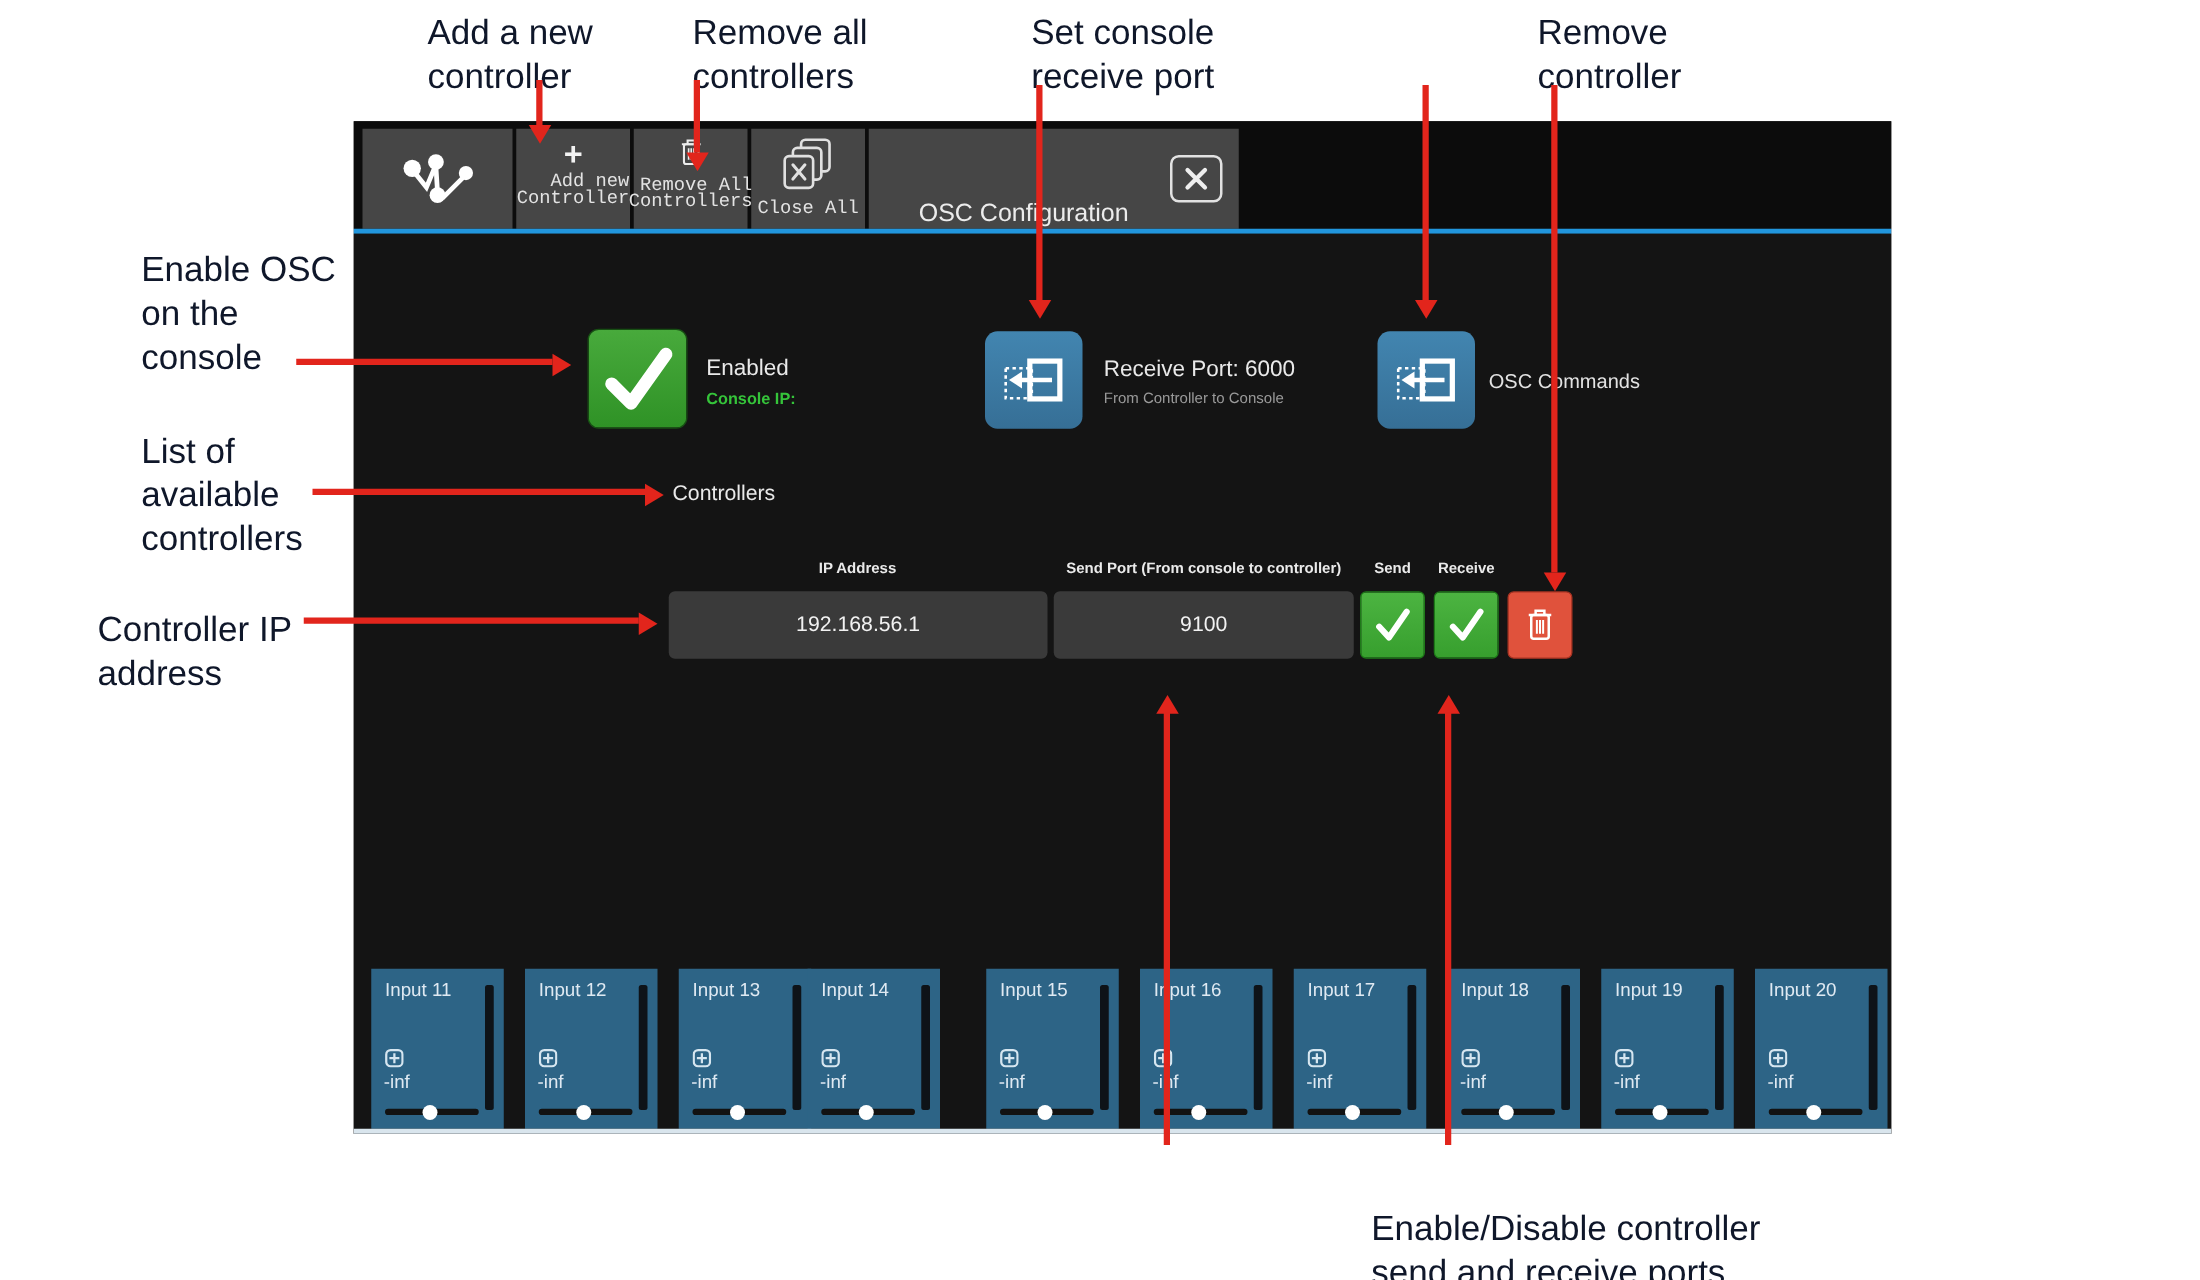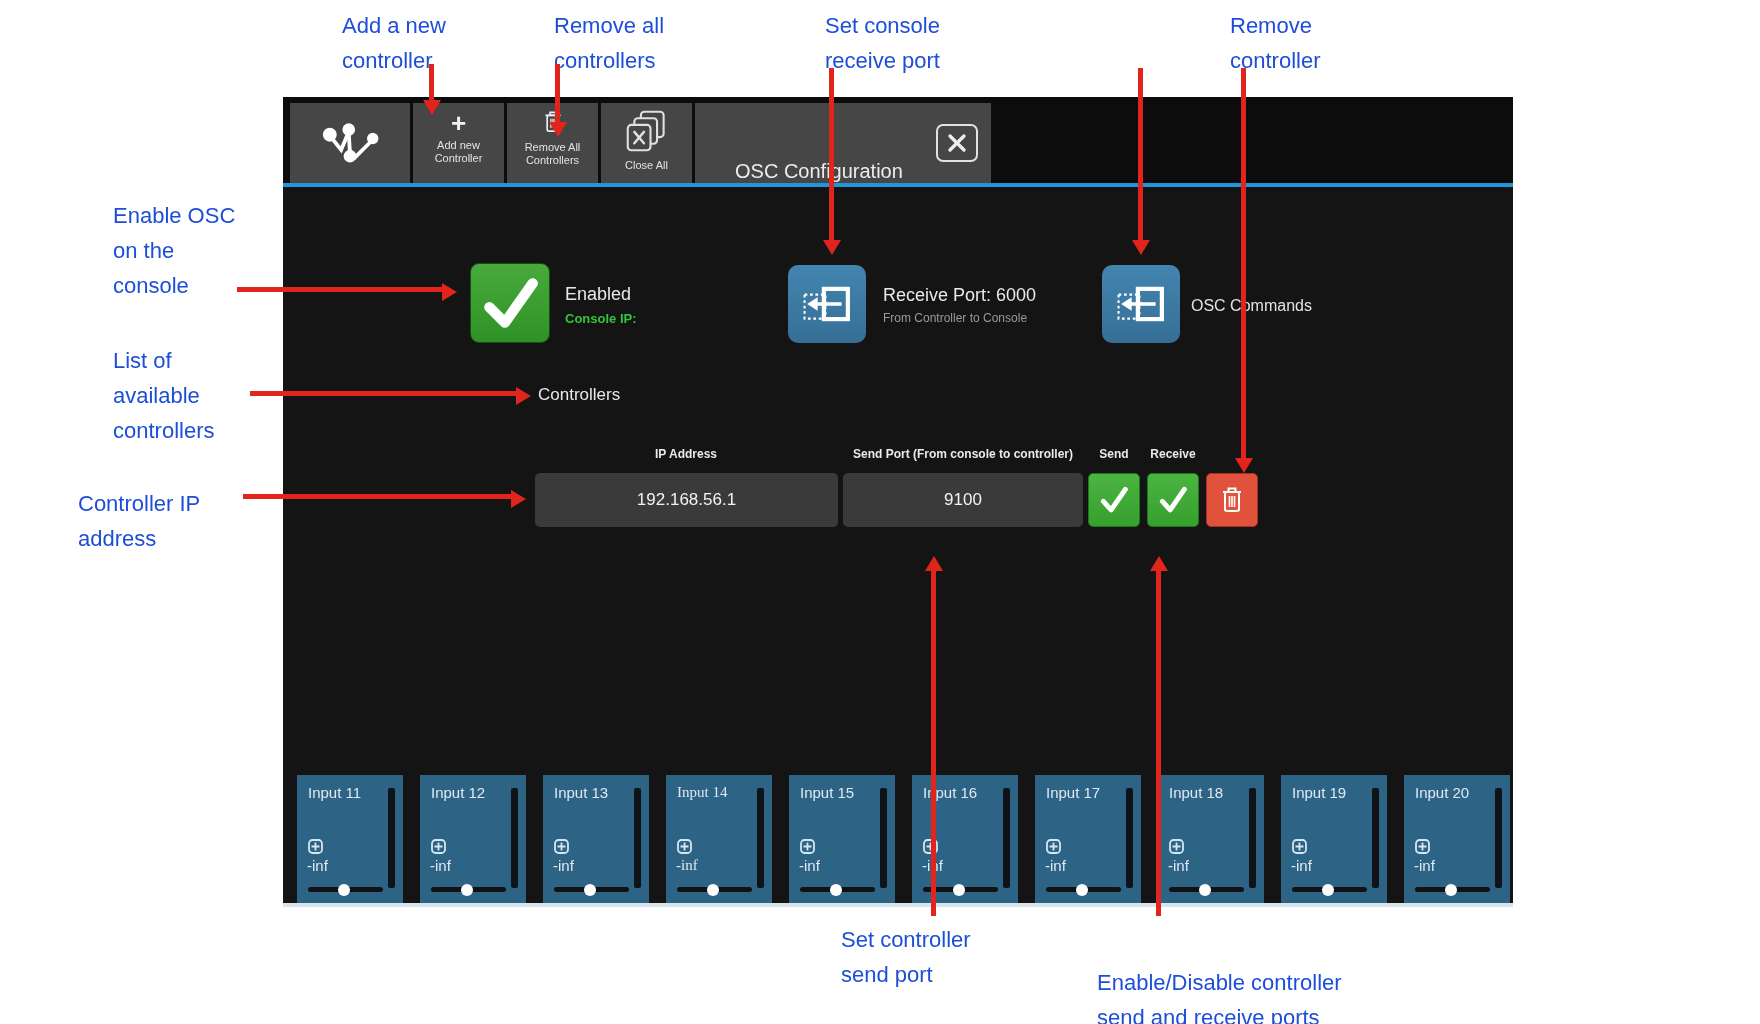--- a/index.html
+++ b/index.html
@@ -1,39 +1,39 @@
 <!DOCTYPE html>
 <html><head>
 <meta charset="utf-8">
 <style>
   html,body{margin:0;padding:0;}
   body{width:1760px;height:1024px;background:#ffffff;font-family:"Liberation Sans",sans-serif;position:relative;overflow:hidden;}
   .canvas{position:absolute;inset:0;}
 
   
-  .ann{position:absolute;color:#1d4ed8;font-size:22px;line-height:35px;white-space:nowrap;}
+  .ann{position:absolute;color:#0f172a;font-size:28px;line-height:35px;white-space:nowrap;}
 
   
   .arrow{position:absolute;z-index:40;}
   .arr-line-v{position:absolute;width:5px;background:#e2251c;left:0;top:0;}
   .arr-line-h{position:absolute;height:5px;background:#e2251c;left:0;top:0;}
   .head-down{position:absolute;width:0;height:0;border-left:9px solid transparent;border-right:9px solid transparent;border-top:15px solid #e2251c;left:-6.5px;}
   .head-up{position:absolute;width:0;height:0;border-left:9px solid transparent;border-right:9px solid transparent;border-bottom:15px solid #e2251c;left:-6.5px;}
   .head-right{position:absolute;width:0;height:0;border-top:9px solid transparent;border-bottom:9px solid transparent;border-left:15px solid #e2251c;top:-6.5px;}
 
   
   .screenshot{position:absolute;left:283px;top:97px;width:1230px;height:810px;background:#141414;}
   .toolbar{position:absolute;left:0;top:0;right:0;height:86px;background:#0c0c0c;display:flex;gap:3px;padding:6px 7px 0 7px;box-sizing:border-box;}
   .accentbar{position:absolute;left:0;top:86px;right:0;height:4px;background:#2196dd;}
   .seg{background:#464646;height:80px;box-sizing:border-box;color:#e8e8e8;position:relative;flex:0 0 auto;}
   .seg.logo{width:120px;display:flex;align-items:center;justify-content:center;}
   .seg.tbtn{width:91px;display:flex;flex-direction:column;align-items:center;justify-content:flex-start;padding-top:7px;}
   .seg.session{flex:1 1 auto;padding:8px 0 0 14px;}
   .seg.oscseg{width:296px;}
-  .tbtn-label{font-size:11px;line-height:13px;text-align:center;color:#e3e3e3;margin-top:3px;}
+  .tbtn-label{font-size:15px;line-height:13px;text-align:right;color:#e3e3e3;margin-top:3px;font-family:Liberation Mono, monospace;}
   .plus-glyph{font-size:26px;line-height:26px;font-weight:bold;color:#f2f2f2;}
   .session-title{font-size:20px;font-weight:600;color:#f0f0f0;}
   .session-sub{font-size:12px;color:#c9c9c9;margin-top:3px;}
   .osc-title{position:absolute;left:40px;top:50%;transform:translateY(-50%);font-size:20px;color:#ececec;margin-top:28px;}
   .win-close{position:absolute;right:13px;top:50%;transform:translateY(-50%);width:38px;height:34px;border:2.5px solid #e2e2e2;border-radius:7px;display:flex;align-items:center;justify-content:center;background:transparent;}
 
   .content{position:absolute;left:0;top:90px;right:0;bottom:0;background:#141414;}
 
   .bigcheck{position:absolute;left:187px;top:76px;width:80px;height:80px;border-radius:9px;background:linear-gradient(#48aa3c,#2f9226);border:1px solid #174f13;display:flex;align-items:center;justify-content:center;box-sizing:border-box;}
   .lbl-enabled{position:absolute;left:282px;top:97px;font-size:18px;color:#e9e9e9;}
@@ -90,24 +90,20 @@
   <div class="ann" style="left:113px;top:343px;">
     <div>List of</div>
       <div>available</div>
       <div>controllers</div>
   </div>
   <div class="ann" style="left:78px;top:486px;">
     <div>Controller IP</div>
       <div>address</div>
   </div>
 
-  <div class="ann" style="left:841px;top:922px;">
-    <div>Set controller</div>
-      <div>send port</div>
-  </div>
   <div class="ann" style="left:1097px;top:965px;">
     <div>Enable/Disable controller</div>
       <div>send and receive ports</div>
   </div>
 
   <div class="arrow" style="left:429px;top:64px;">
       <div class="arr-line-v" style="height:36px;"></div>
       <div class="head-down" style="top:36px;"></div>
     </div>
   <div class="arrow" style="left:555px;top:64px;">
@@ -301,21 +297,21 @@
         <span class="meter"></span>
         <span class="strip-grid"><svg width="15" height="15" viewBox="0 0 15 15" fill="none" stroke="#d6e6f0" stroke-width="1.8">
               <rect x="1" y="1" width="13" height="13" rx="3.5"></rect>
               <path d="M7.5 3.5 V11.5 M3.5 7.5 H11.5"></path>
             </svg></span>
         <span class="strip-level">-inf</span>
         <div class="fader">
             <span class="fader-dot"></span>
           </div>
       </div>
-      <div class="strip" style="left:383px;font-family:Liberation Serif, serif;">
+      <div class="strip" style="left:363px;">
         <span class="strip-label">Input 14</span>
         <span class="meter"></span>
         <span class="strip-grid"><svg width="15" height="15" viewBox="0 0 15 15" fill="none" stroke="#d6e6f0" stroke-width="1.8">
               <rect x="1" y="1" width="13" height="13" rx="3.5"></rect>
               <path d="M7.5 3.5 V11.5 M3.5 7.5 H11.5"></path>
             </svg></span>
         <span class="strip-level">-inf</span>
         <div class="fader">
             <span class="fader-dot"></span>
           </div>

